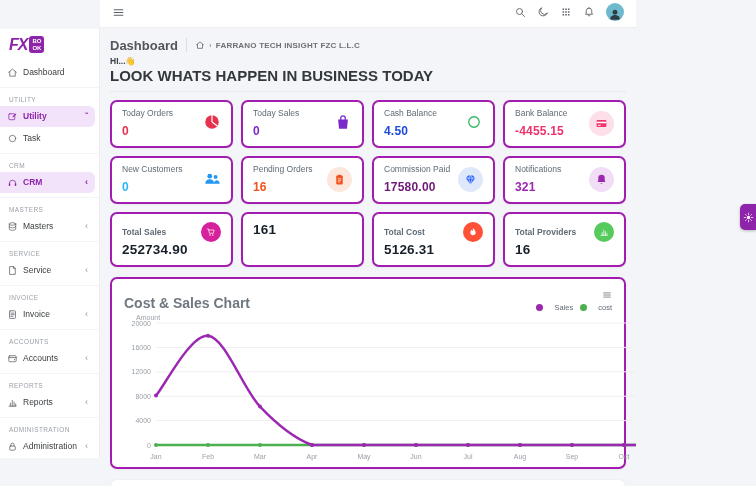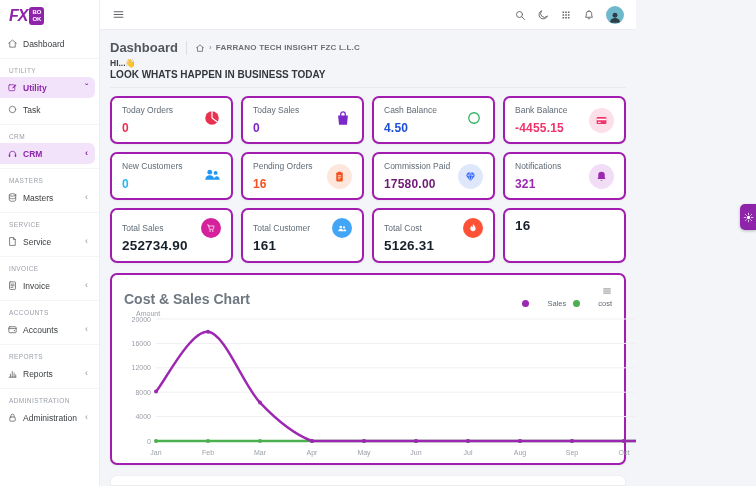--- a/index.html
+++ b/index.html
@@ -1,18 +1,18 @@
 <!DOCTYPE html>
 <html><head>
 <meta charset="utf-8">
 <style>
   * { box-sizing: border-box; margin: 0; padding: 0; }
   html,body { width:756px; height:486px; overflow:hidden; }
   body { font-family:"Liberation Sans", sans-serif; background:#f4f5f8; color:#3c4043; }
-  .app { display:flex; width:636px; height:486px; }
+  .app { display:flex; width:636px; height:486px;align-items:center; }
 
   
   .sidebar { width:100px; flex-shrink:0; background:#fff; border-right:1px solid #ececf1; overflow:hidden; }
   .logo { display:flex; align-items:center; gap:2px; padding:7px 9px; height:32px; }
   .logo-fx { font-size:16px; font-weight:bold; font-style:italic; color:#8e24aa; letter-spacing:-1px; }
   .logo-badge { background:#8e24aa; color:#fff; font-size:6px; font-weight:bold; border-radius:3px; padding:2px 3px; line-height:1.1; text-align:center; }
   .nav-section { font-size:6.5px; color:#9aa0a8; letter-spacing:.4px; padding:8px 9px 2px; border-top:1px solid #f4f4f6; margin-top:4px; }
   .nav-item { display:flex; align-items:center; gap:5px; padding:5px 7px; margin:1px 4px 1px 0; font-size:8.5px; color:#3c4043; cursor:pointer; border-radius:0 6px 6px 0; }
   .nav-item .nico { display:flex; align-items:center; flex-shrink:0; }
   .nav-item.active { background:#f2e3fb; color:#8e24aa; font-weight:bold; }
@@ -28,42 +28,42 @@
 
   .content { flex:1; padding:10px 10px 0 10px; overflow:hidden; }
   .breadcrumb-row { display:flex; align-items:center; gap:8px; }
   .page-title { font-size:13px; font-weight:bold; color:#52575c; }
   .v-divider { width:1px; height:14px; background:#ddd; }
   .crumb { display:flex; align-items:center; gap:4px; font-size:8px; font-weight:bold; color:#6b7075; letter-spacing:.2px; }
   .crumb .sep { color:#9aa0a8; font-size:8px; }
 
   .greeting { margin-top:3px; }
   .hi { font-size:8.5px; font-weight:bold; color:#3c4043; }
-  .sub { font-size:10px; font-weight:bold; color:#33383d; margin-top:1px; }
+  .sub { font-size:15px; font-weight:bold; color:#33383d; margin-top:1px; }
   .hr { border:none; border-top:1px solid #e9e9ee; margin-top:7px; }
 
   .stats-row { display:grid; grid-template-columns:repeat(4,1fr); gap:8px; margin-top:8px; }
   .card { background:#fff; border-radius:7px; border:2px solid #a21caf; box-shadow:0 1px 2px rgba(40,40,60,.05); }
   .stat-card { display:flex; align-items:center; justify-content:space-between; padding:8px 10px; height:48px; }
   .stat-label { display:block; font-size:8.5px; color:#5f6b76; margin-bottom:3px; }
   .stat-value { font-size:12px; font-weight:bold; letter-spacing:.2px; }
   .icon-bubble { width:25px; height:25px; border-radius:50%; display:flex; align-items:center; justify-content:center; flex-shrink:0; }
 
   .total-card { padding:8px 10px; height:55px; display:flex; flex-direction:column; justify-content:space-between; }
   .total-top { display:flex; align-items:center; justify-content:space-between; }
-  .total-label { font-size:8.5px; color:#5f6b76; font-weight:normal; }
+  .total-label { font-size:8.5px; color:#5f6b76; font-weight:bold; }
   .total-circle { width:20px; height:20px; border-radius:50%; display:flex; align-items:center; justify-content:center; flex-shrink:0; }
   .total-value { font-size:13.5px; font-weight:bold; color:#17202a; letter-spacing:.2px; }
 
   
   .chart-card { margin-top:10px; position:relative; padding:8px 12px 4px; height:192px; }
   .chart-title { font-size:14px; font-weight:bold; color:#6f7780; margin-top:8px; }
   .chart-menu { position:absolute; top:7px; right:12px; cursor:pointer; }
   .legend { position:absolute; top:24px; right:12px; display:flex; gap:7px; align-items:center; }
-  .legend-item { display:flex; align-items:center; gap:18px; font-size:7.5px; color:#5f6b76; cursor:pointer; }
+  .legend-item { display:flex; align-items:center; gap:11px; font-size:7.5px; color:#5f6b76; cursor:pointer; }
   .legend-dot { width:7px; height:7px; border-radius:50%; }
   .chart-wrap { margin-top:2px; }
 
   .bottom-card { margin-top:10px; height:10px; border-radius:7px 7px 0 0; background:#fff; border:1px solid #f0f0f2; border-bottom:none; box-shadow:0 1px 2px rgba(40,40,60,.05); }
 
   .settings-fab { position:fixed; top:204px; right:0; width:16px; height:26px; background:#8e24aa; border-radius:5px 0 0 5px; display:flex; align-items:center; justify-content:center; cursor:pointer; box-shadow:0 1px 3px rgba(0,0,0,.25); z-index:50; }
 </style>
 </head>
 <body>
 
@@ -331,45 +331,43 @@
                 <svg width="10" height="10" viewBox="0 0 24 24">
                   <path d="M3.5 4.5h2.3L8.3 15h9.2l2-7.8H7" fill="none" stroke="#ffffff" stroke-width="1.7" stroke-linecap="round" stroke-linejoin="round"></path>
                   <circle cx="9.7" cy="19" r="1.7" fill="#ffffff" stroke="none"></circle>
                   <circle cx="16.3" cy="19" r="1.7" fill="#ffffff" stroke="none"></circle>
                 </svg>
               </span>
             </div>
             <div class="total-value">252734.90</div>
           </div>
           <div class="card total-card">
-            <div class="total-top">
-              <span class="total-label">Total Customer</span>
-              <span class="total-circle" style="background:#42a5f5">
-                <svg width="10" height="10" viewBox="0 0 24 24">
-                  <circle cx="9" cy="9.5" r="3.2" fill="#ffffff" stroke="none"></circle>
-                  <path d="M3 19.5a6 6 0 0 1 12 0z" fill="#ffffff" stroke="none"></path>
-                  <circle cx="16.8" cy="10.5" r="2.6" fill="#ffffff" stroke="none"></circle>
-                  <path d="M14.5 19.5c.3-2.7 2-4.6 3.9-4.6 2 0 3.6 1.9 3.9 4.6z" fill="#ffffff" stroke="none"></path>
-                </svg>
-              </span>
-            </div>
             <div class="total-value">161</div>
           </div>
           <div class="card total-card">
             <div class="total-top">
               <span class="total-label">Total Cost</span>
               <span class="total-circle" style="background:#ff5136">
                 <svg width="10" height="10" viewBox="0 0 24 24">
                   <path d="M12 2.5c2.6 3.6 6.3 6 6.3 10.8a6.3 6.3 0 1 1-12.6 0c0-2.6 1.2-4.4 2.7-6.6.8 1.6 1.8 2.4 3.6 2.6-.6-2.5-.6-4.8 0-6.8z" fill="#ffffff" stroke="none"></path>
                 </svg>
               </span>
             </div>
             <div class="total-value">5126.31</div>
           </div>
           <div class="card total-card">
+            <div class="total-top">
+              <span class="total-label">Total Providers</span>
+              <span class="total-circle" style="background:#56ca5c">
+                <svg width="10" height="10" viewBox="0 0 24 24">
+                  <path d="M4.5 20h15" fill="none" stroke="#ffffff" stroke-width="1.7" stroke-linecap="round" stroke-linejoin="round"></path>
+                  <path d="M7.5 20v-6.5M11.5 20V7.5M15.5 20v-9M19 20v-5" fill="none" stroke="#ffffff" stroke-width="1.7" stroke-linecap="round" stroke-linejoin="round"></path>
+                </svg>
+              </span>
+            </div>
             <div class="total-value">16</div>
           </div>
         </div>
 
       <div class="card chart-card">
         <span class="chart-menu" id="chart-menu"><svg width="10" height="10" viewBox="0 0 24 24">
               <path d="M4 7h16M4 12h16M4 17h16" fill="none" stroke="#888c92" stroke-width="2.4" stroke-linecap="round" stroke-linejoin="round"></path>
             </svg></span>
         <div class="chart-title">Cost &amp; Sales Chart</div>
         <div class="legend" id="chart-legend">

